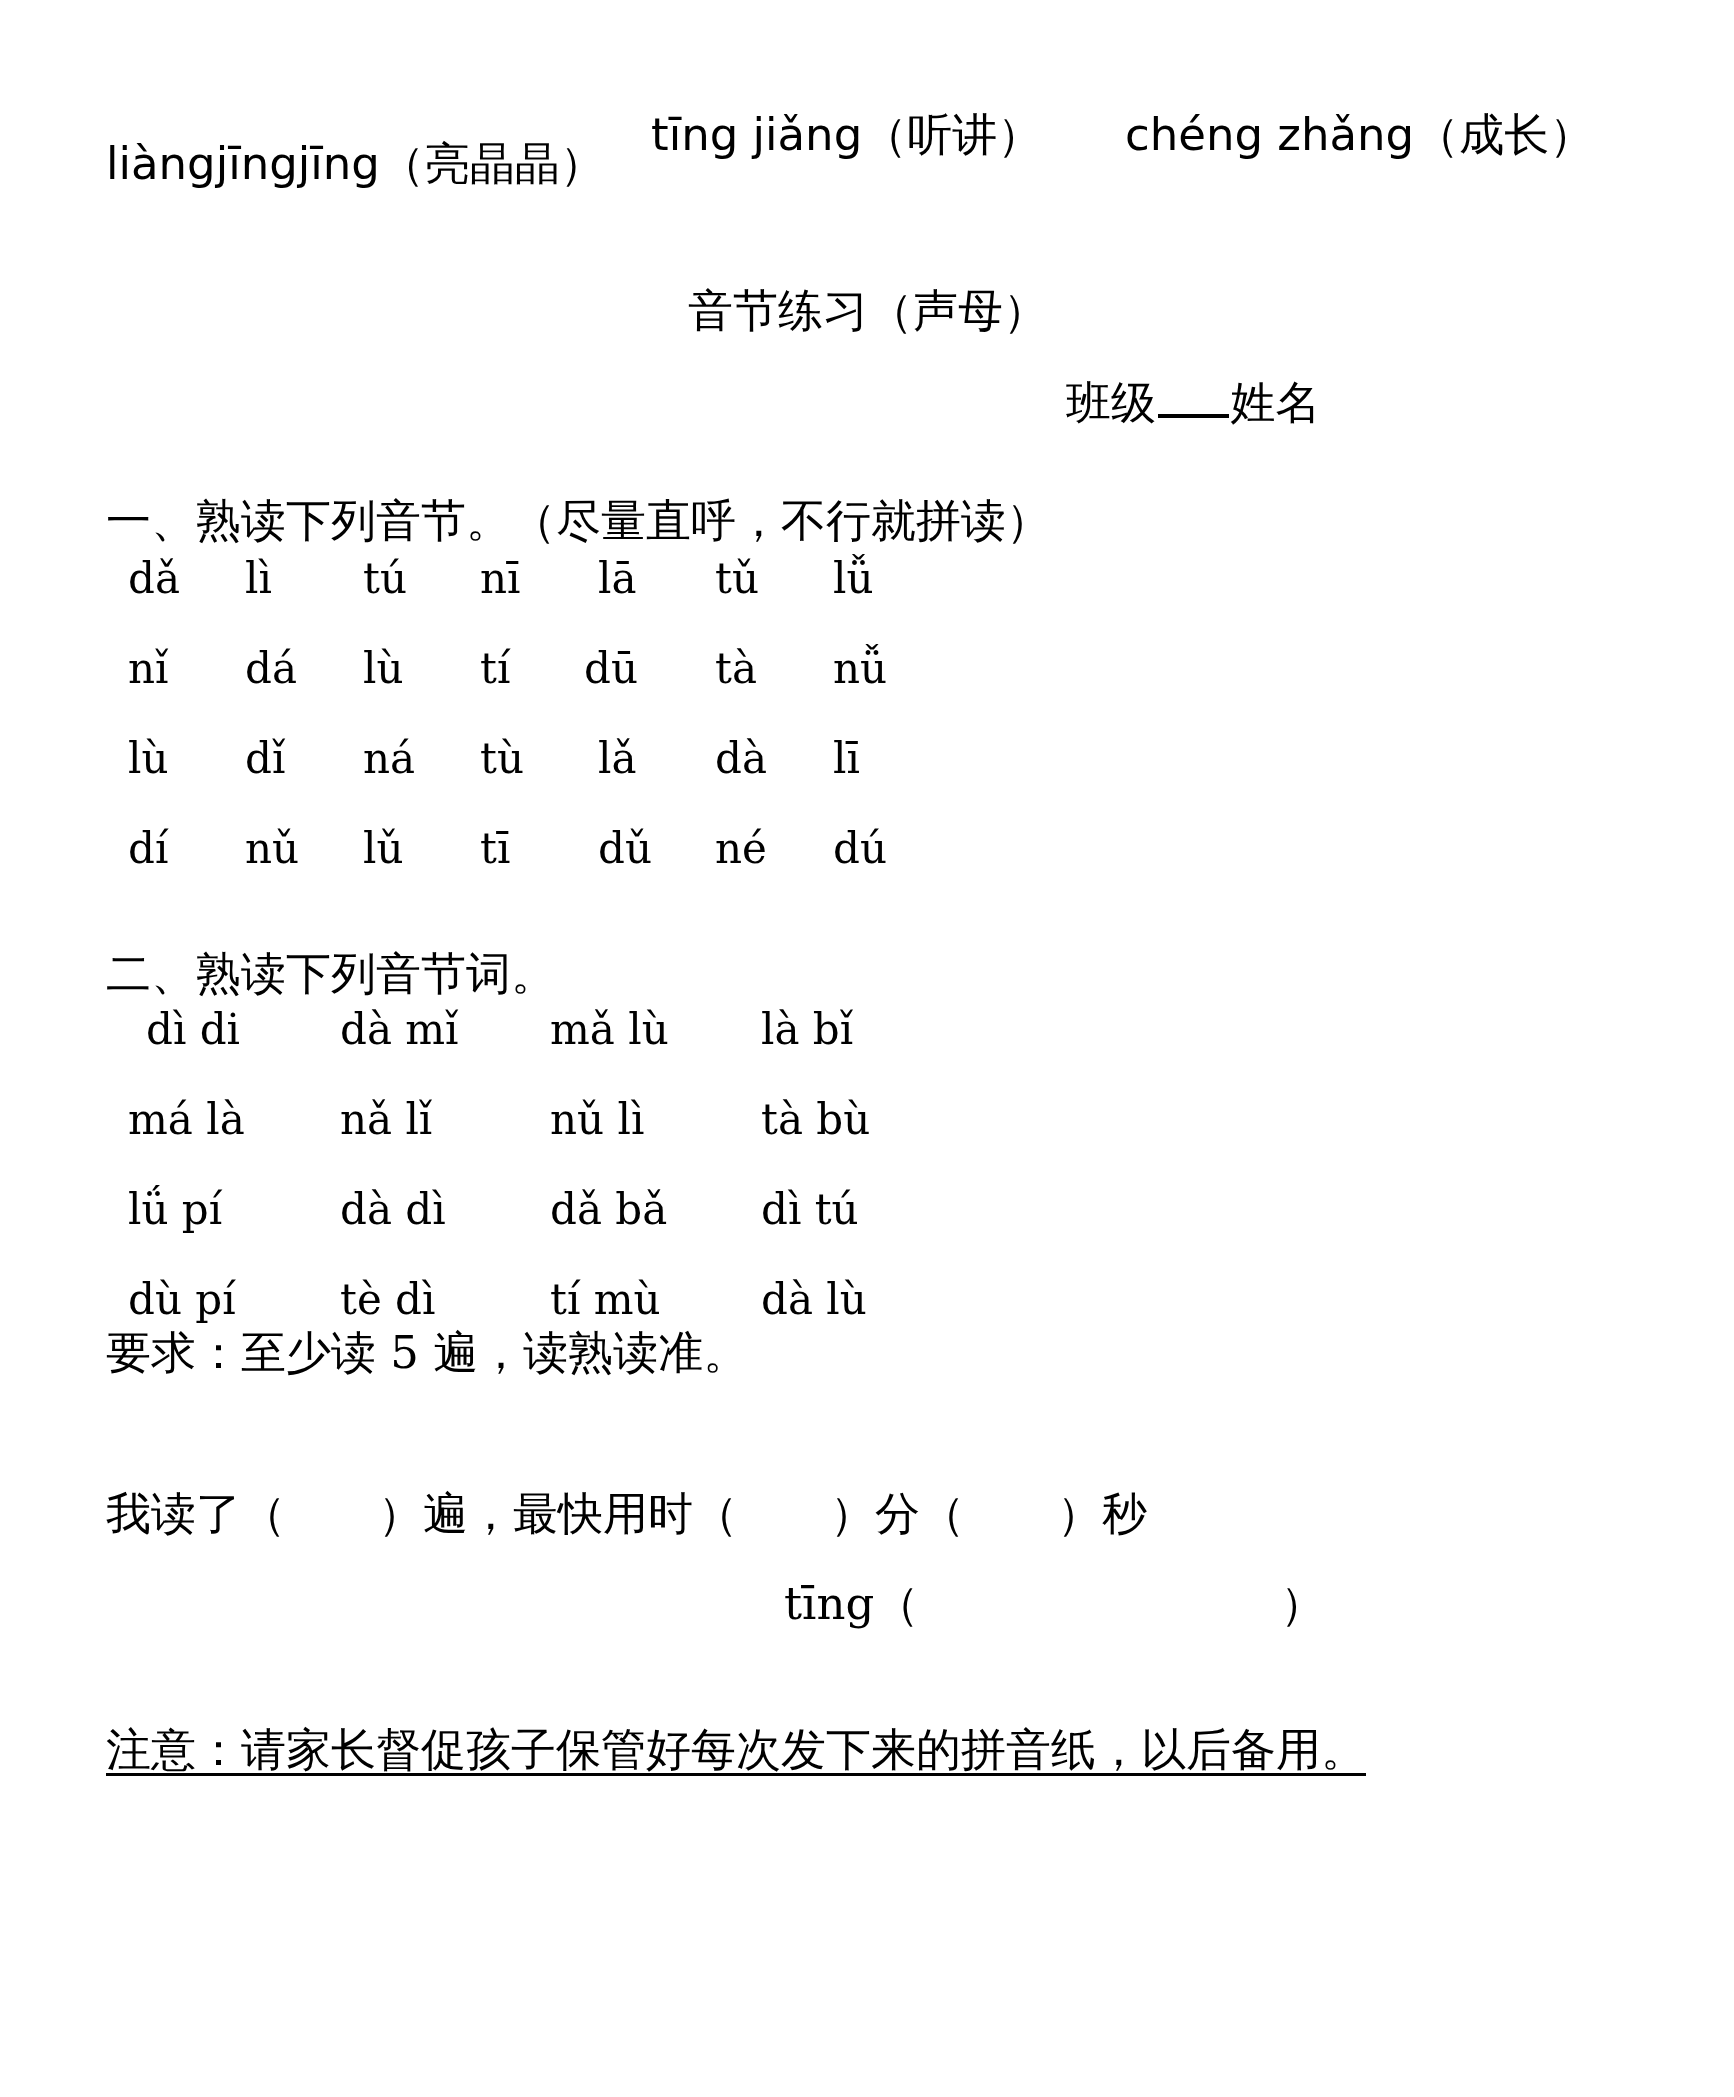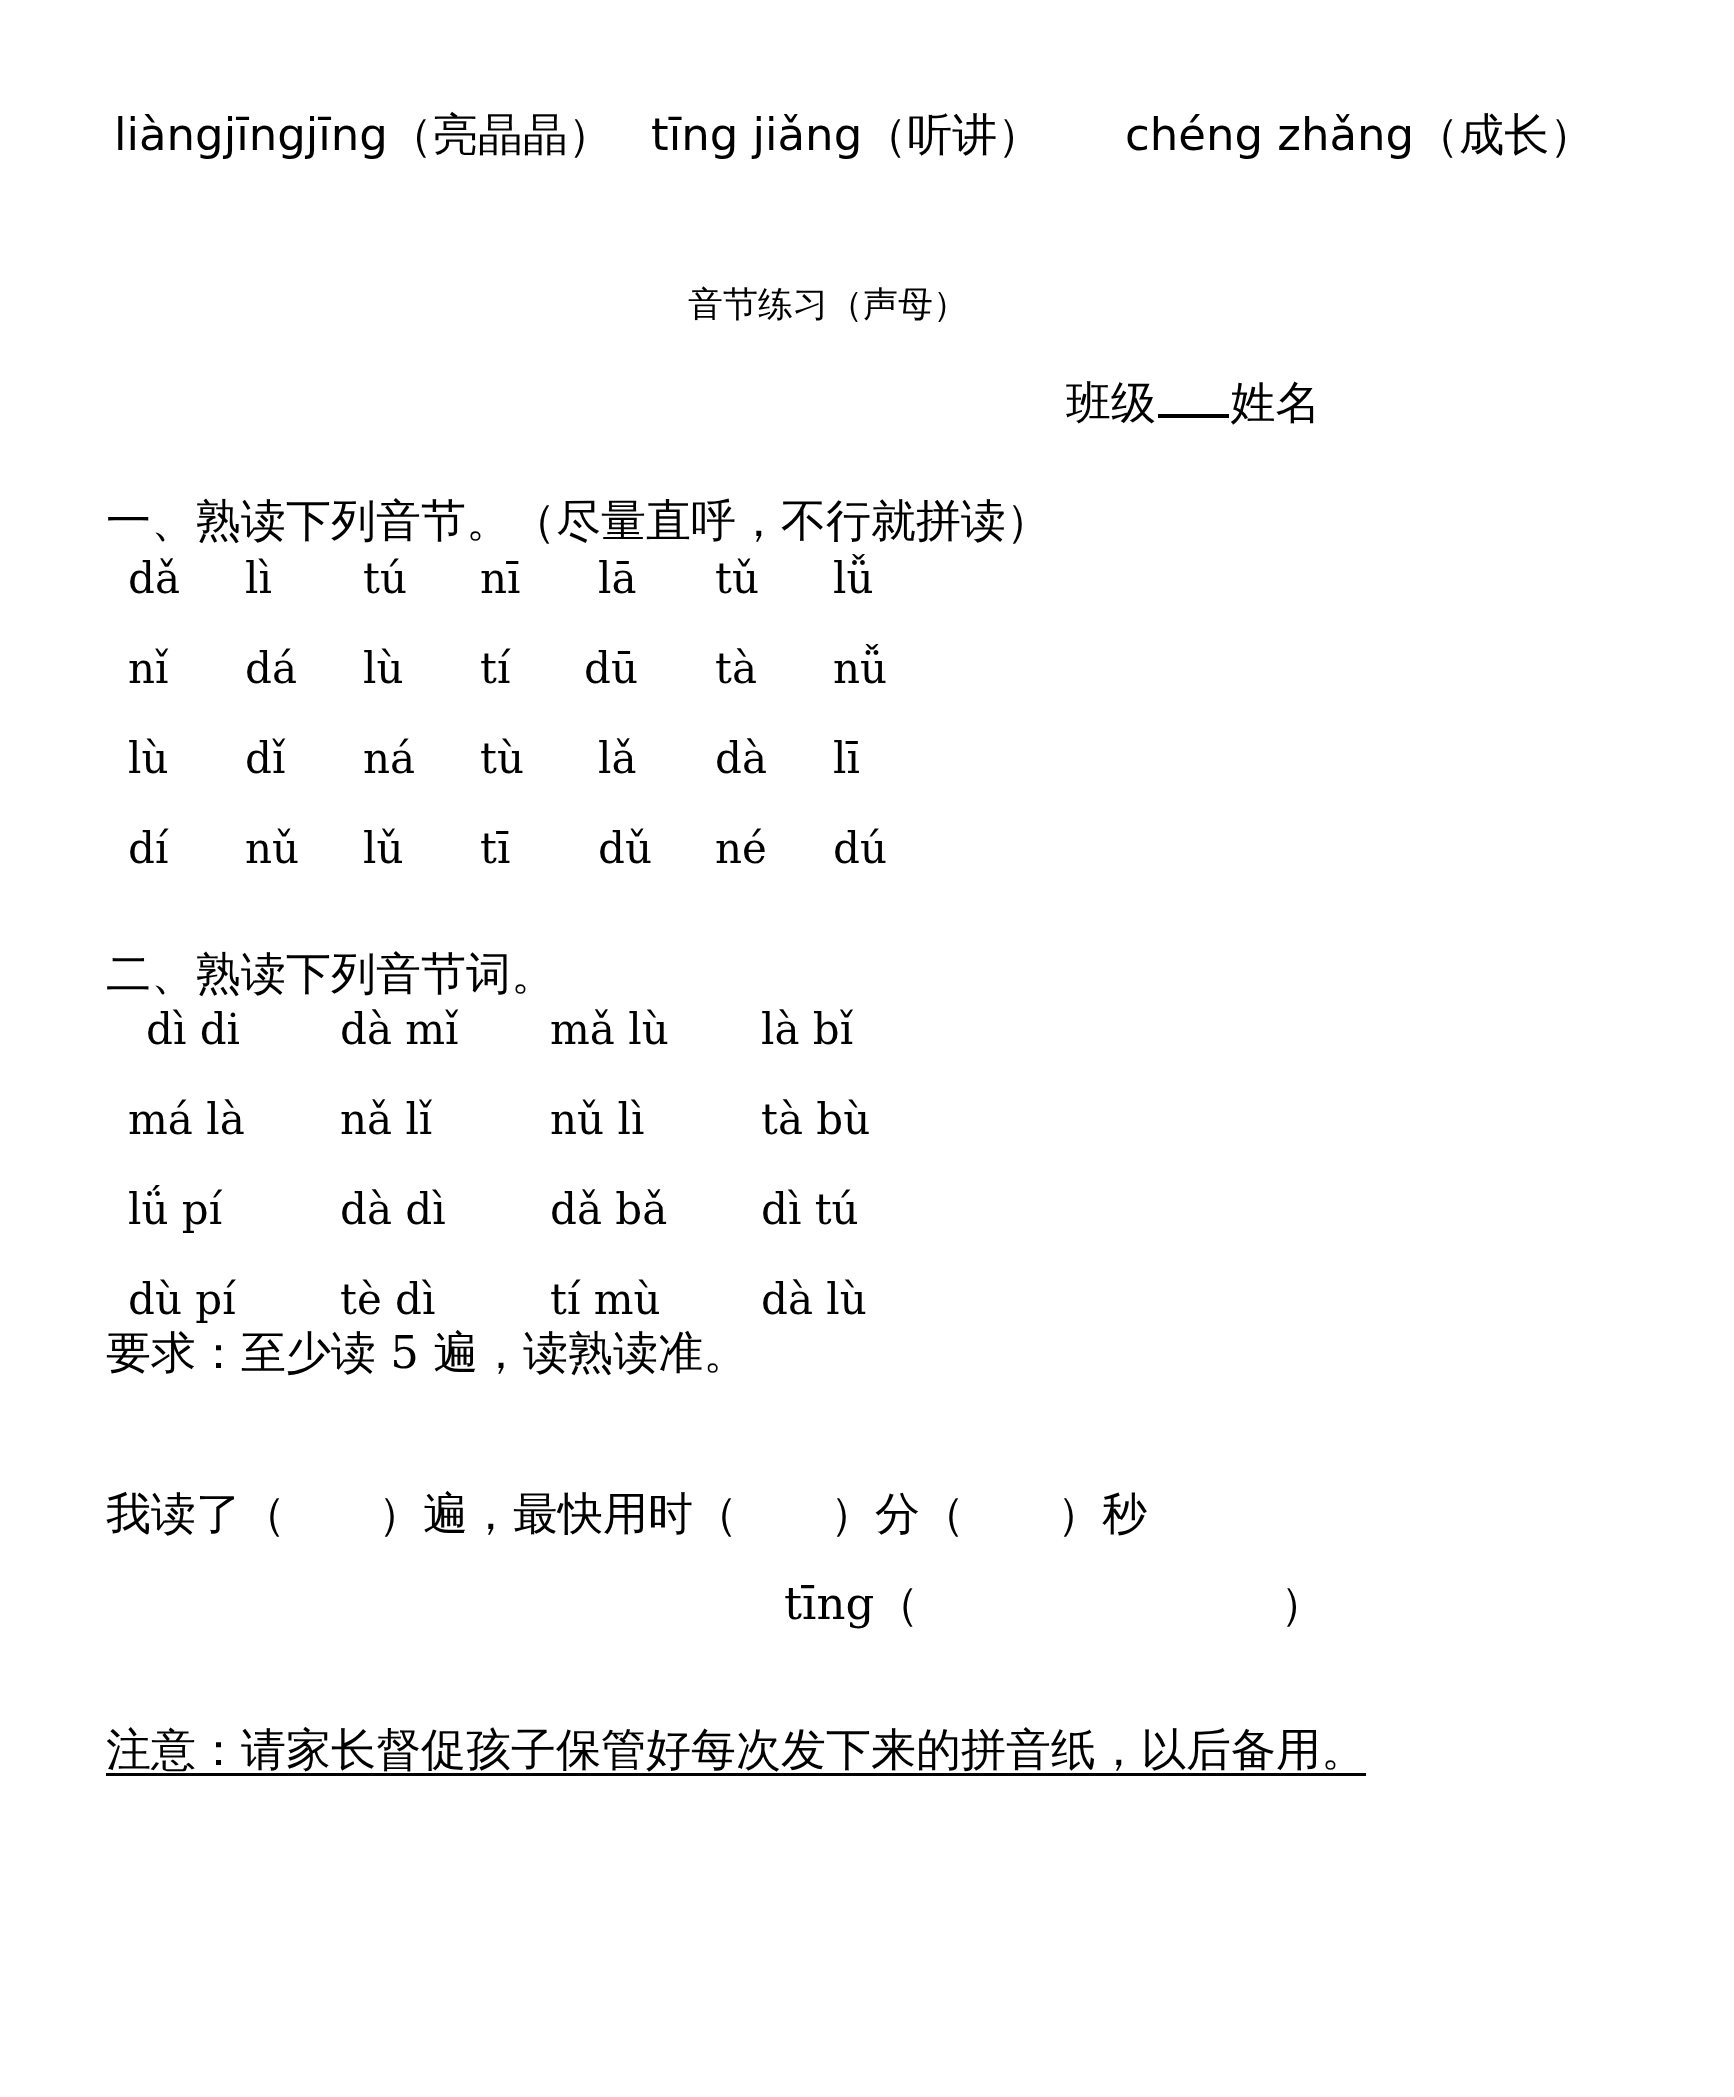--- a/index.html
+++ b/index.html
@@ -1,34 +1,34 @@
 <!DOCTYPE html>
 <html style="font-size:6.7px"><head>
 <meta charset="utf-8">
 <style>
   html, body { margin: 0; padding: 0; background: #ffffff; }
   body { width: 1734px; height: 2452px; position: relative; overflow: hidden;
          font-family: "DejaVu Serif", "Liberation Serif", serif; color: #000; }
   .abs { position: absolute; white-space: nowrap; }
   .top-line { top: 105px; left: 106px; font-size: 45px; font-family: "DejaVu Sans", "Liberation Sans", sans-serif; }
   .top-line .item { position: absolute; white-space: nowrap; }
-  .title { top: 281px; left: 688px; font-size: 35px; }
+  .title { top: 281px; left: 688px; font-size: 45px; }
   .classname { top: 373px; left: 1066px; font-size: 45px; }
   .classname .blank { display: inline-block; width: 71px; border-bottom: 4.2px solid #000; height: 34px; vertical-align: baseline; margin: 0 1.7px; }
   .section { left: 106px; font-size: 45px; margin-top: 30px; }
   .grid-row { position: absolute; left: 128px; font-size: 42px; font-family: "DejaVu Serif", "Liberation Serif", serif; }
   .grid-row .cell { position: absolute; white-space: nowrap; }
   .note { top: 1720px; left: 106px; font-size: 45px; text-decoration: underline; text-underline-offset: 7.6px; text-decoration-thickness: 2.5px; }
   .paren-gap { display: inline-block; }
 </style>
 </head>
 <body>
 
 <div class="abs top-line">
-  <span class="item" style="left:8px;">
+  <span class="item" style="left:0;margin-top:29px;">
     <span>liàngjīngjīng</span><span>（亮晶晶）</span>
   </span>
   <span class="item" style="left:545px;">
     <span>tīng jiǎng</span><span>（听讲）</span>
   </span>
   <span class="item" style="left:1019px;">
     <span>chéng zhǎng</span><span>（成长）</span>
   </span>
 </div>
 

